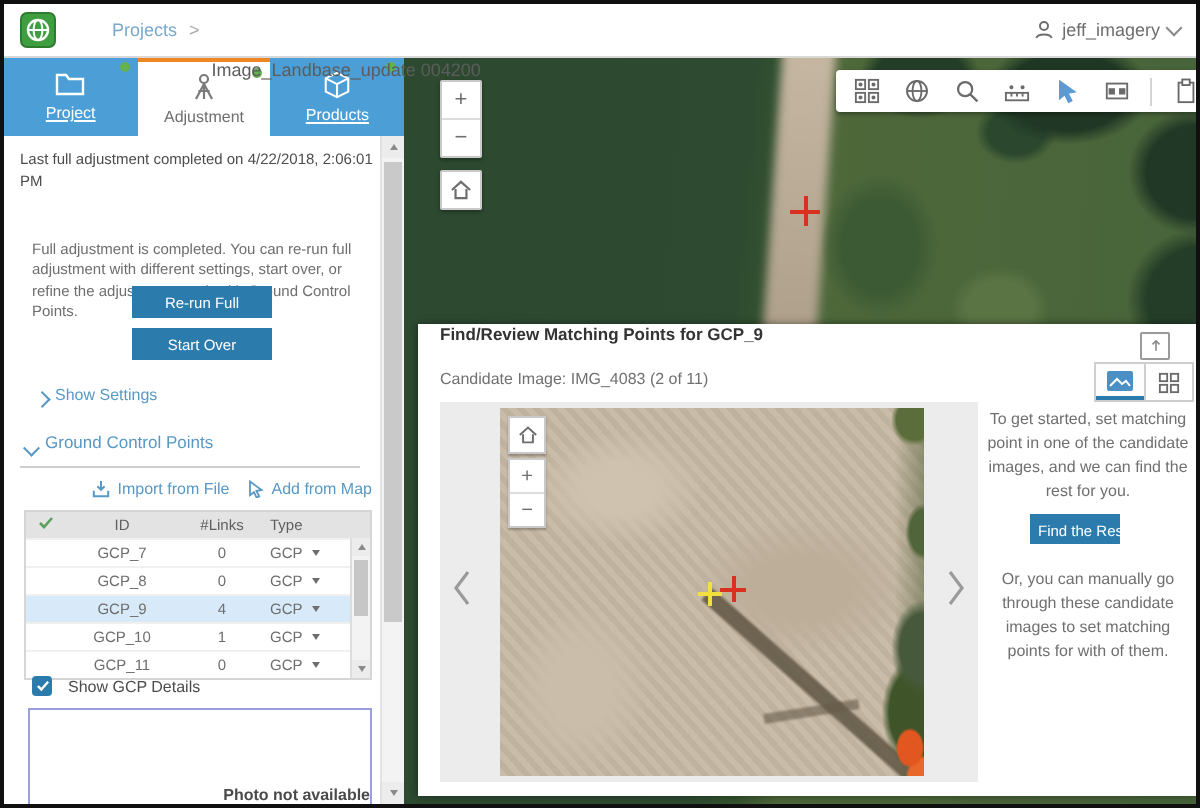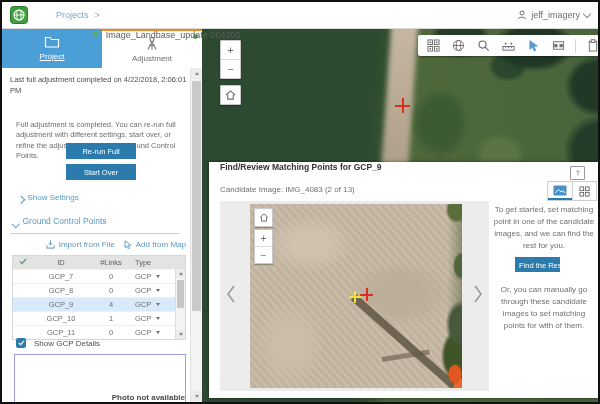--- a/index.html
+++ b/index.html
@@ -158,20 +158,28 @@
         <span class="dot"></span>
         <svg width="16" height="15" viewBox="0 0 16 15">
           <circle cx="8" cy="3.5" r="2" fill="none" stroke="#7a7a7a" stroke-width="1.1"></circle>
           <line x1="8" y1="5.5" x2="8" y2="13.5" stroke="#7a7a7a" stroke-width="1.1"></line>
           <line x1="8" y1="6" x2="4" y2="13.5" stroke="#7a7a7a" stroke-width="1.1"></line>
           <line x1="8" y1="6" x2="12" y2="13.5" stroke="#7a7a7a" stroke-width="1.1"></line>
           <line x1="5.2" y1="9.5" x2="10.8" y2="9.5" stroke="#7a7a7a" stroke-width="1"></line>
         </svg>
         <span>Adjustment</span>
       </div>
+      <div class="tab blue">
+        <span class="dot"></span>
+        <svg width="15" height="15" viewBox="0 0 16 16">
+          <path d="M8 1.5 L14 4.5 V11.5 L8 14.5 L2 11.5 V4.5 Z" fill="none" stroke="#fff" stroke-width="1.1"></path>
+          <path d="M2 4.5 L8 7.5 L14 4.5 M8 7.5 V14.5" fill="none" stroke="#fff" stroke-width="1.1"></path>
+        </svg>
+        <span>Products</span>
+      </div>
     </div>
 
     <div class="status">Last full adjustment completed on 4/22/2018, 2:06:01 PM</div>
     <div class="desc">Full adjustment is completed. You can re-run full adjustment with different settings, start over, or refine the adjustment result with Ground Control Points.</div>
 
     <button class="pbtn" style="top:136px;">Start Over</button>
     <button class="pbtn" style="top:115px;">Re-run Full</button>
 
     <div class="showset link-row">
       <span class="chev-r"></span>
@@ -379,21 +387,21 @@
     <div class="frp">
       <div class="frp-title">Find/Review Matching Points for GCP_9</div>
       <div class="frp-dock">
         <svg width="8" height="8" viewBox="0 0 10 10">
             <g fill="none" stroke="#8a8a8a" stroke-width="1">
           <line x1="5" y1="8" x2="5" y2="2"></line>
               <polyline points="2.8,4 5,1.8 7.2,4"></polyline>
             </g>
           </svg>
       </div>
-      <div class="frp-cand">Candidate Image: IMG_4083 (2 of 13)</div>
+      <div class="frp-cand">Candidate Image: IMG_4083 (2 of 11)</div>
 
       <div class="frp-toggles">
         <span class="tgl active">
           <svg width="14" height="11" viewBox="0 0 14 11">
               <rect x="0.5" y="0.5" width="13" height="10" rx="1" fill="#4a90c4"></rect>
               <path d="M2 8 L5.5 4.5 L8 7 L10 5.5 L12 8" fill="none" stroke="#fff" stroke-width="1"></path>
             </svg>
         </span>
         <span class="tgl">
           <svg width="11" height="11" viewBox="0 0 12 12">

